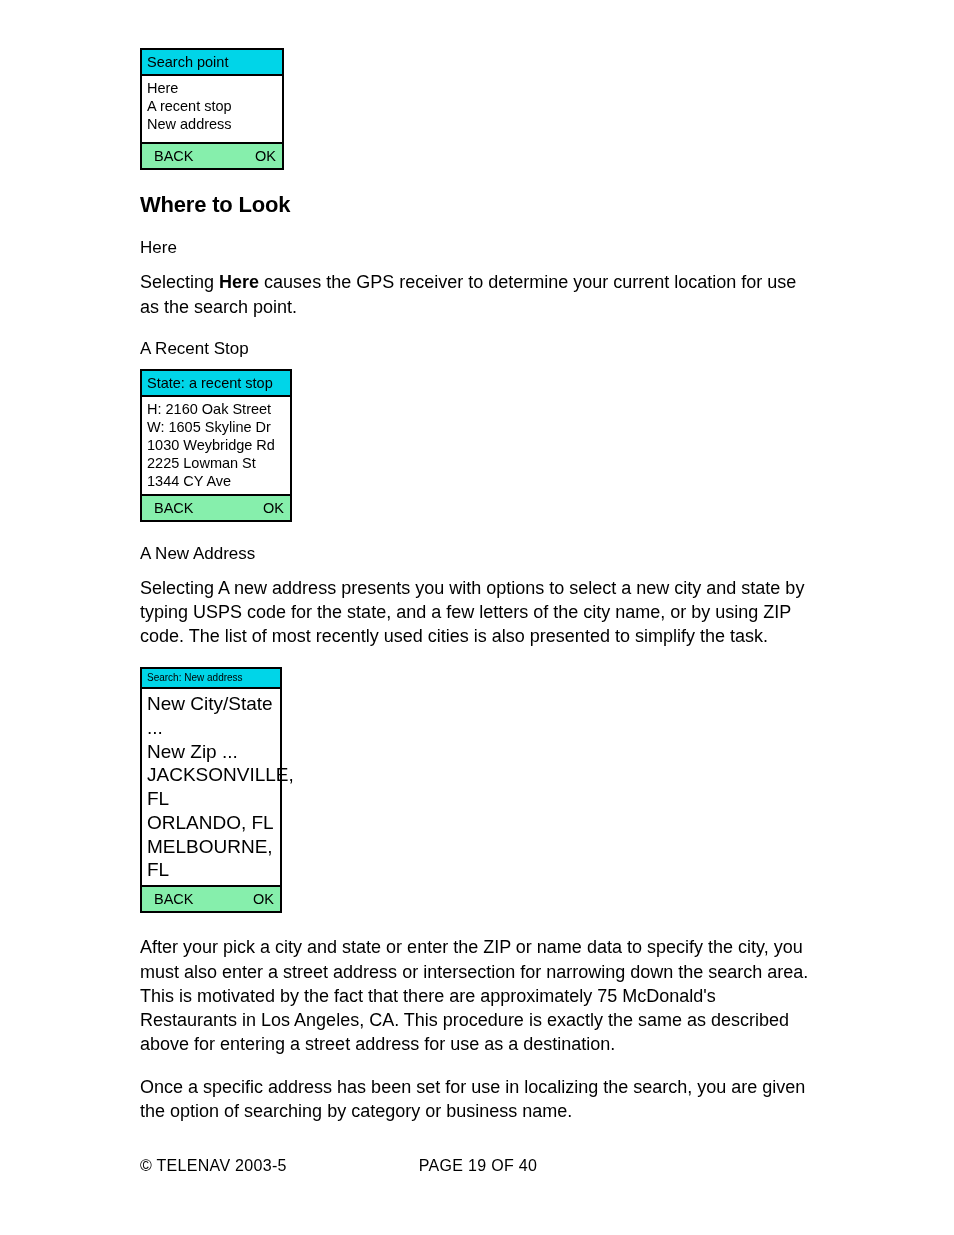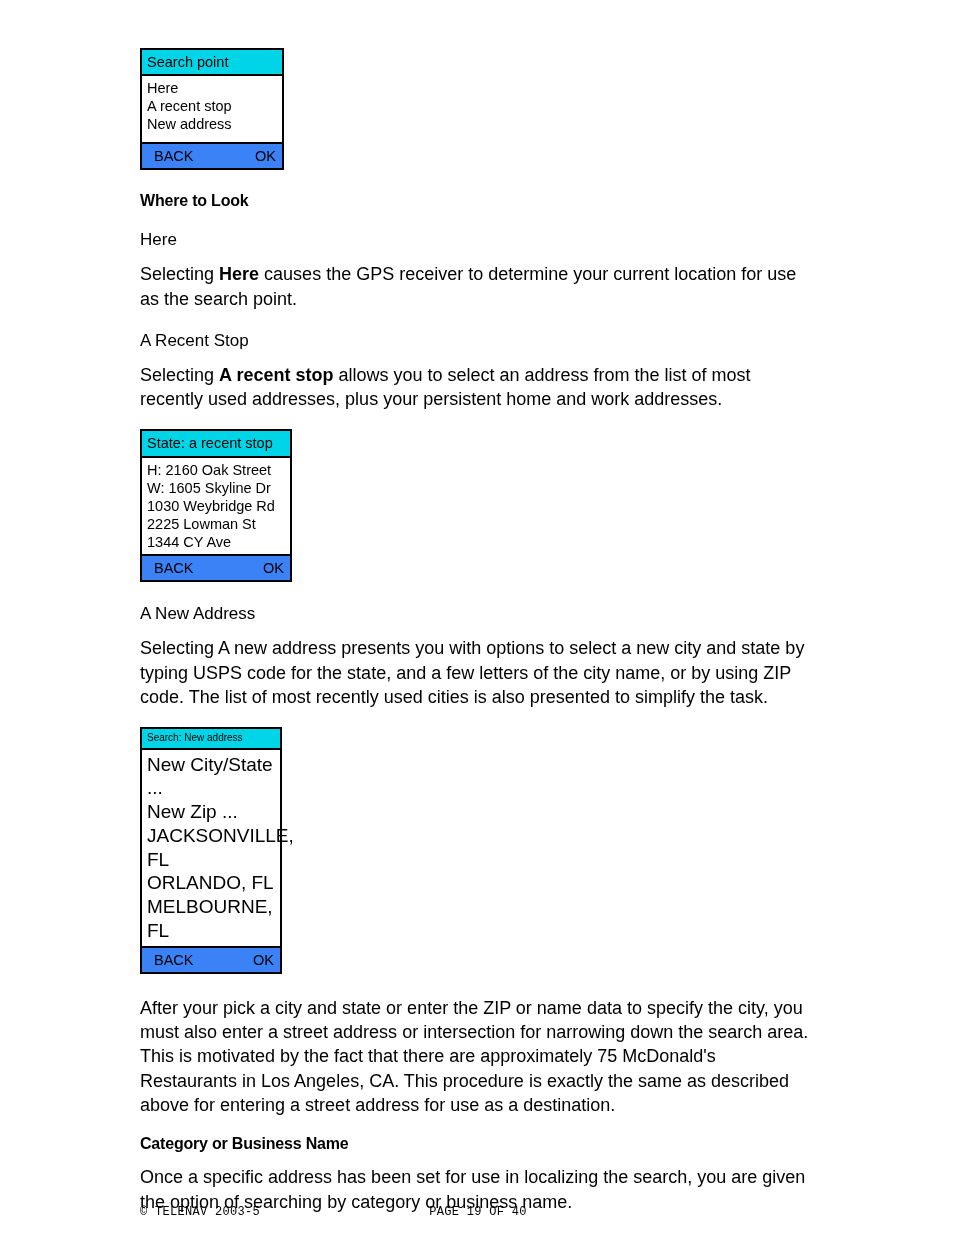--- a/index.html
+++ b/index.html
@@ -34,54 +34,53 @@
   }
   .phone-body {
     padding: 3px 5px 3px 5px;
     background: #fff;
     min-height: 60px;
   }
   .phone-body.shorter {
     min-height: 40px;
   }
   .phone-footer {
-    background: #3b82f6;
+    background: #86efac;
     display: flex;
     justify-content: space-between;
     padding: 3px 6px 3px 12px;
     border-top: 2px solid #000;
   }
   .phone-footer span { }
   h2 {
     font-family: Arial, Helvetica, sans-serif;
     font-weight: 900;
-    font-size: 16px;
+    font-size: 22px;
     margin: 18px 0 12px 0;
     letter-spacing: -0.2px;
   }
   h3.sub {
     font-weight: normal;
     font-size: 17px;
     margin: 20px 0 10px 0;
   }
   p {
     margin: 12px 0 18px 0;
     line-height: 1.35;
     font-size: 18px;
   }
   b { font-weight: bold; }
   .footer {
     position: absolute;
-    bottom: 73px;
+    bottom: 60px;
     left: 140px;
     right: 138px;
     display: flex;
-    font-size: 12px;
+    font-size: 16px;
     letter-spacing: 0.3px;
-    font-family: Liberation Mono, monospace;
   }
   .footer .left { }
   .footer .center { position:absolute; left:0; right:0; text-align:center; }
 </style>
 </head>
 <body>
 
 <div class="page">
 
   <div class="phone-screen">
@@ -100,23 +99,20 @@
   <h2>Where to Look</h2>
 
   <h3 class="sub">Here</h3>
 
   <p>
     <span>Selecting </span><b>Here</b><span> causes the GPS receiver to determine your current location for use as the search point.</span>
   </p>
 
   <h3 class="sub">A Recent Stop</h3>
 
-  <p>
-    <span>Selecting </span><b>A recent stop</b><span> allows you to select an address from the list of most recently used addresses, plus your persistent home and work addresses.</span>
-  </p>
 
   <div class="phone-screen wider">
     <div class="phone-header">State: a recent stop</div>
     <div class="phone-body shorter">
       <div>H: 2160 Oak Street</div>
       <div>W: 1605 Skyline Dr</div>
       <div>1030 Weybridge Rd</div>
       <div>2225 Lowman St</div>
       <div>1344 CY Ave</div>
     </div>
@@ -140,21 +136,20 @@
       <div>MELBOURNE, FL</div>
     </div>
     <div class="phone-footer">
       <span>BACK</span>
       <span>OK</span>
     </div>
   </div>
 
   <p>After your pick a city and state or enter the ZIP or name data to specify the city, you must also enter a street address or intersection for narrowing down the search area.  This is motivated by the fact that there are approximately 75 McDonald's Restaurants in Los Angeles, CA.  This procedure is exactly the same as described above for entering a street address for use as a destination.</p>
 
-  <h2>Category or Business Name</h2>
 
   <p>Once a specific address has been set for use in localizing the search, you are given the option of searching by category or business name.</p>
 
   <div class="footer">
     <span class="left">© TELENAV 2003-5</span>
     <span class="center">PAGE 19 OF 40</span>
   </div>
 
 </div>
 

